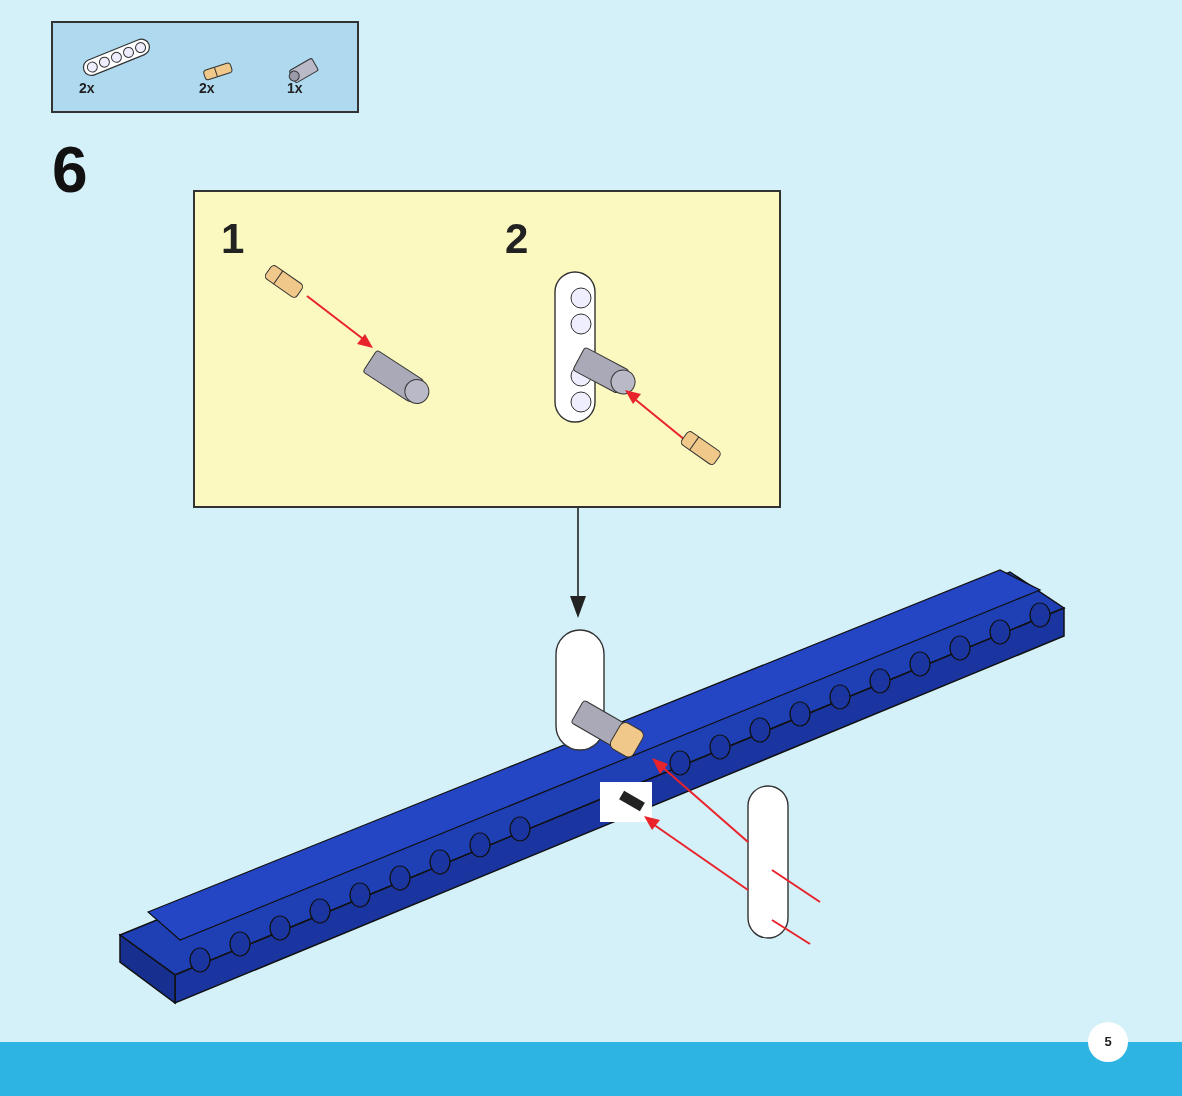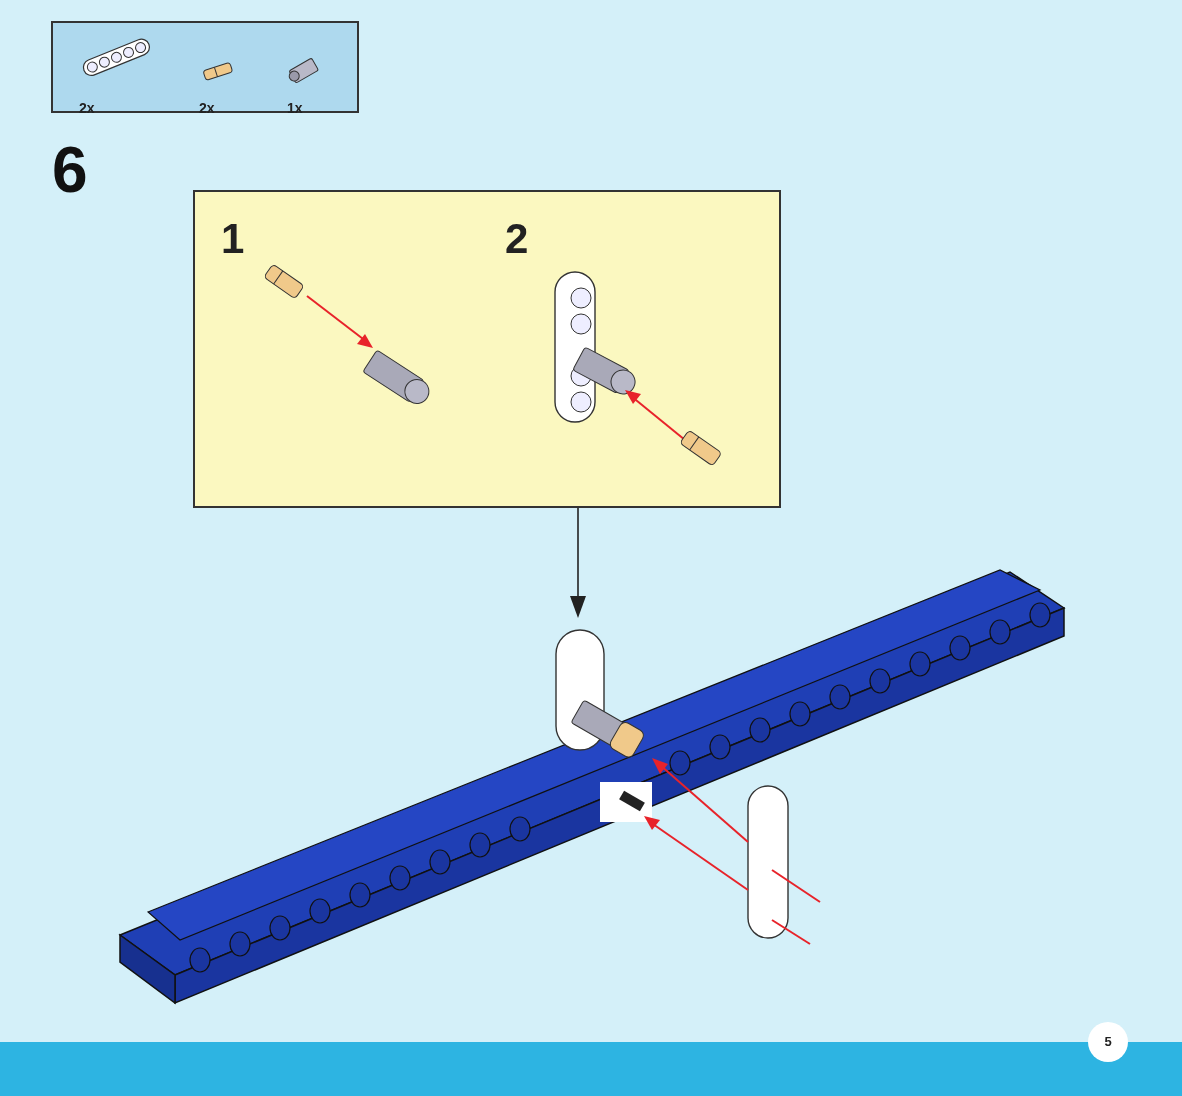--- a/index.html
+++ b/index.html
@@ -1,20 +1,20 @@
 <!DOCTYPE html>
 <html><head>
 <meta charset="utf-8">
 <style>
   html, body { margin:0; padding:0; }
   body { width:1182px; height:1096px; position:relative; overflow:hidden;
          background:#d4f0f9; font-family:"Liberation Sans", sans-serif; }
   .parts-box { position:absolute; left:51px; top:21px; width:308px; height:92px;
                background:#aed9ee; border:2px solid #333; box-sizing:border-box; }
-  .qty { position:absolute; top:77px; font-size:14px; font-weight:bold; color:#222; }
+  .qty { position:absolute; top:57px; font-size:14px; font-weight:bold; color:#222; }
   .step-num { position:absolute; left:52px; top:138px; font-size:64px; font-weight:bold; color:#111; line-height:1; }
   .sub-box { position:absolute; left:193px; top:190px; width:588px; height:318px;
              background:#fbf8c0; border:2px solid #333; box-sizing:border-box; }
   .sub-num { position:absolute; font-size:42px; font-weight:bold; color:#222; line-height:1; }
   .footer { position:absolute; left:0; top:1042px; width:1182px; height:54px; background:#2db4e2; }
   .page-num { position:absolute; left:1088px; top:1022px; width:40px; height:40px; border-radius:50%;
               background:#fff; text-align:center; line-height:40px; font-size:13px; font-weight:bold; color:#222; }
   svg { position:absolute; left:0; top:0; }
 </style>
 </head>

